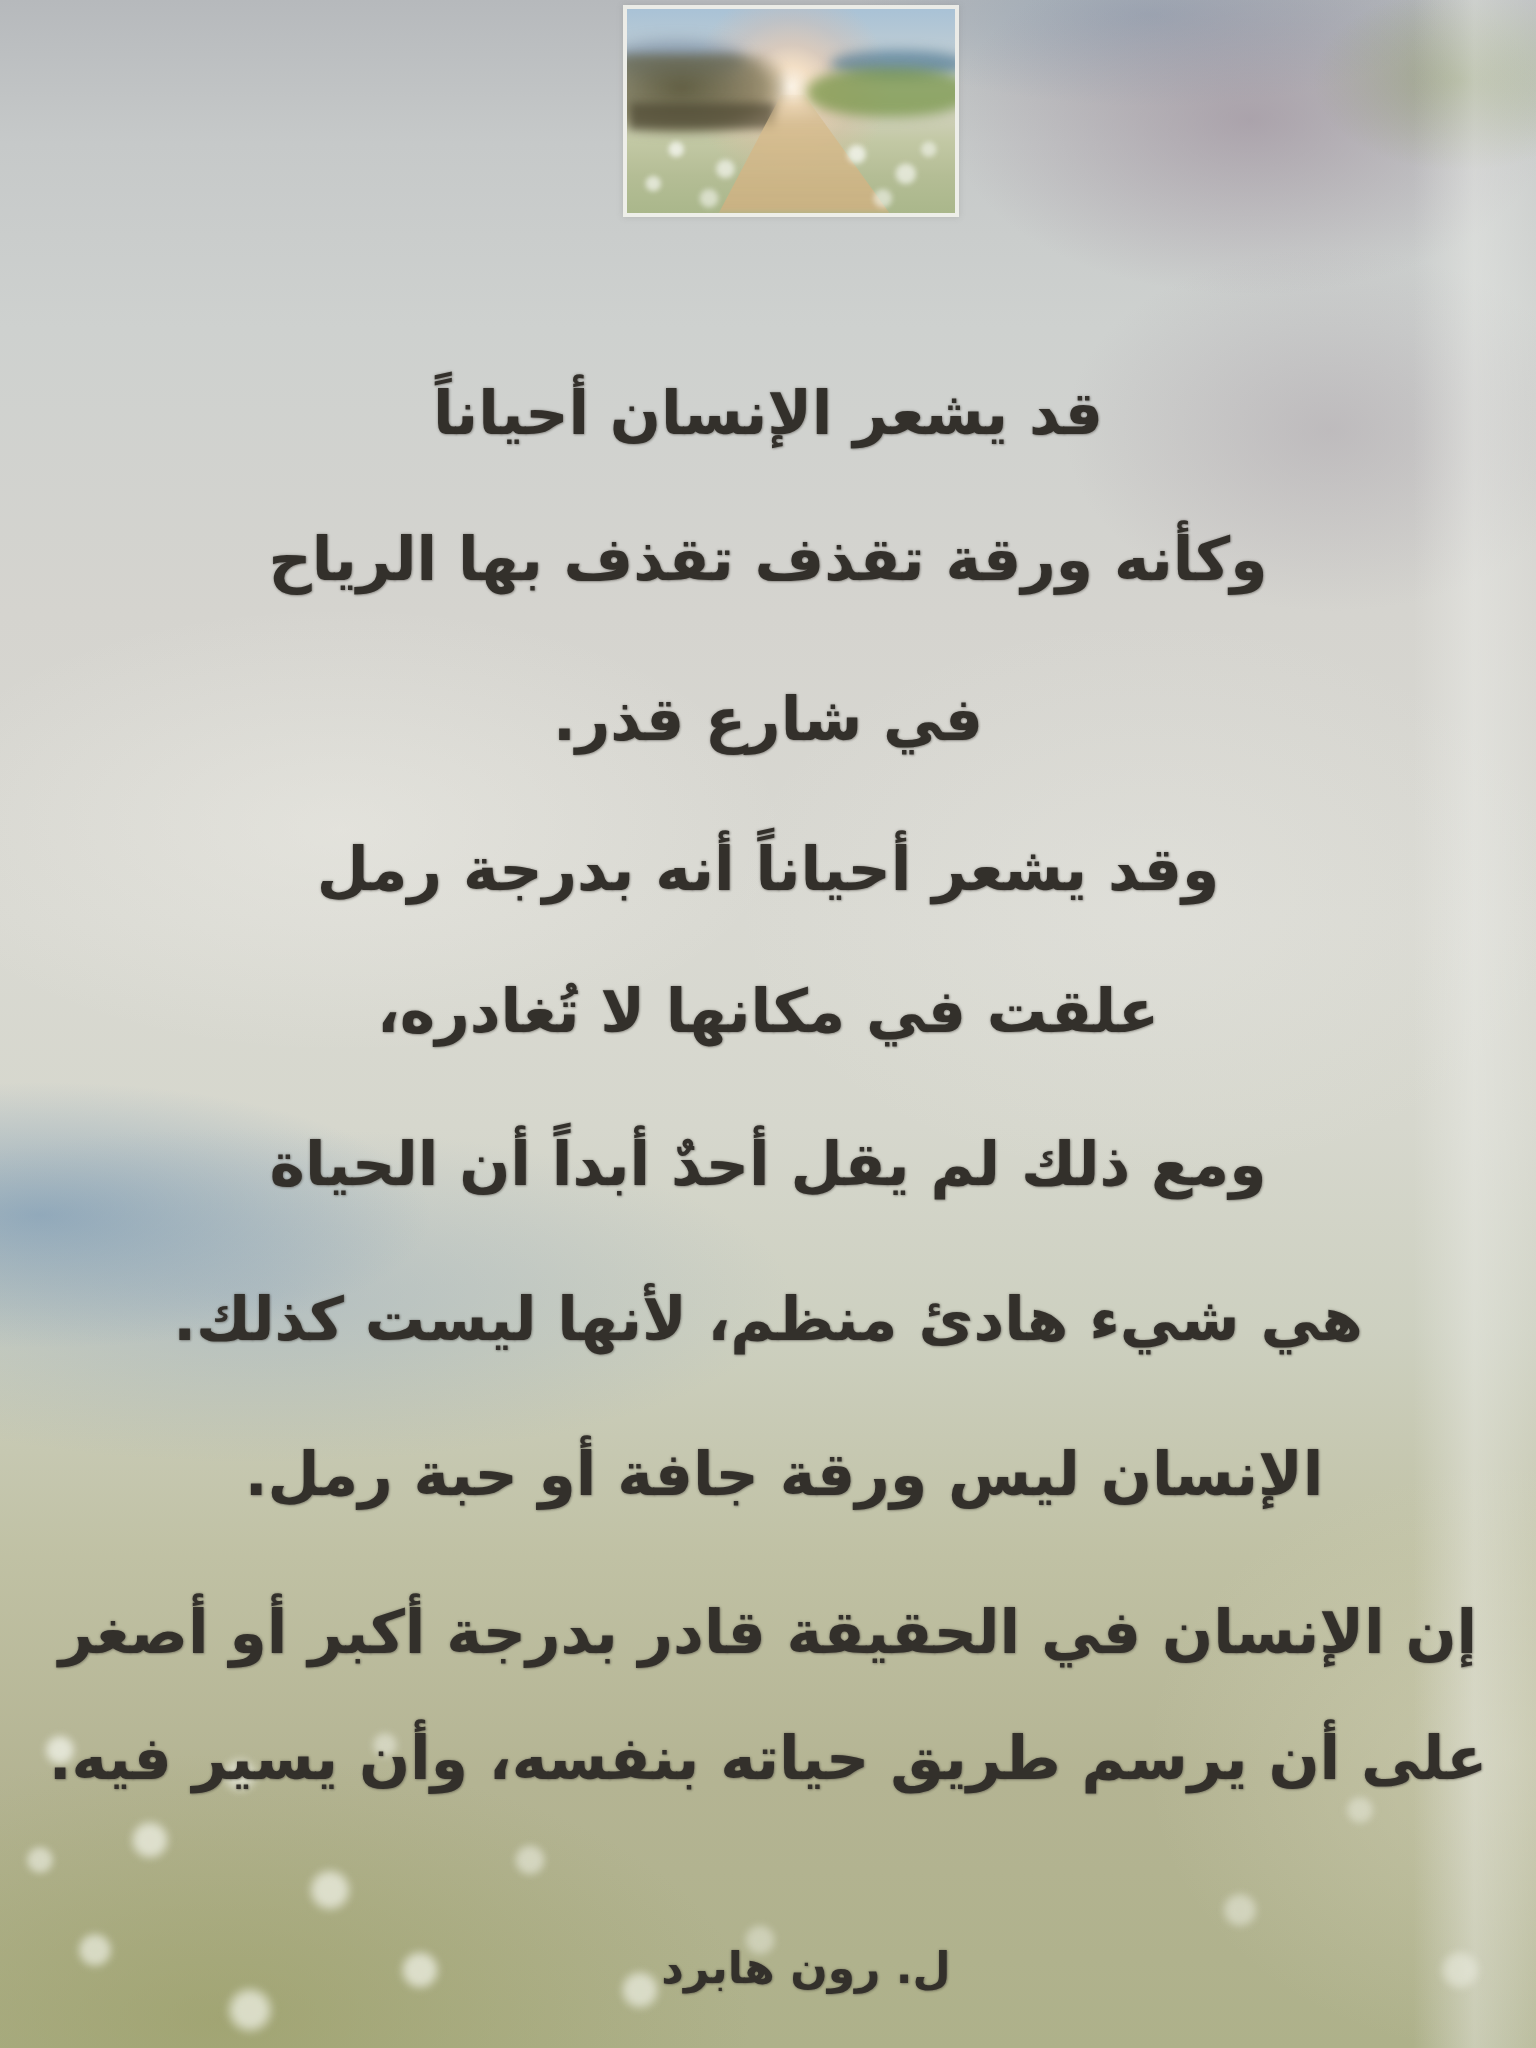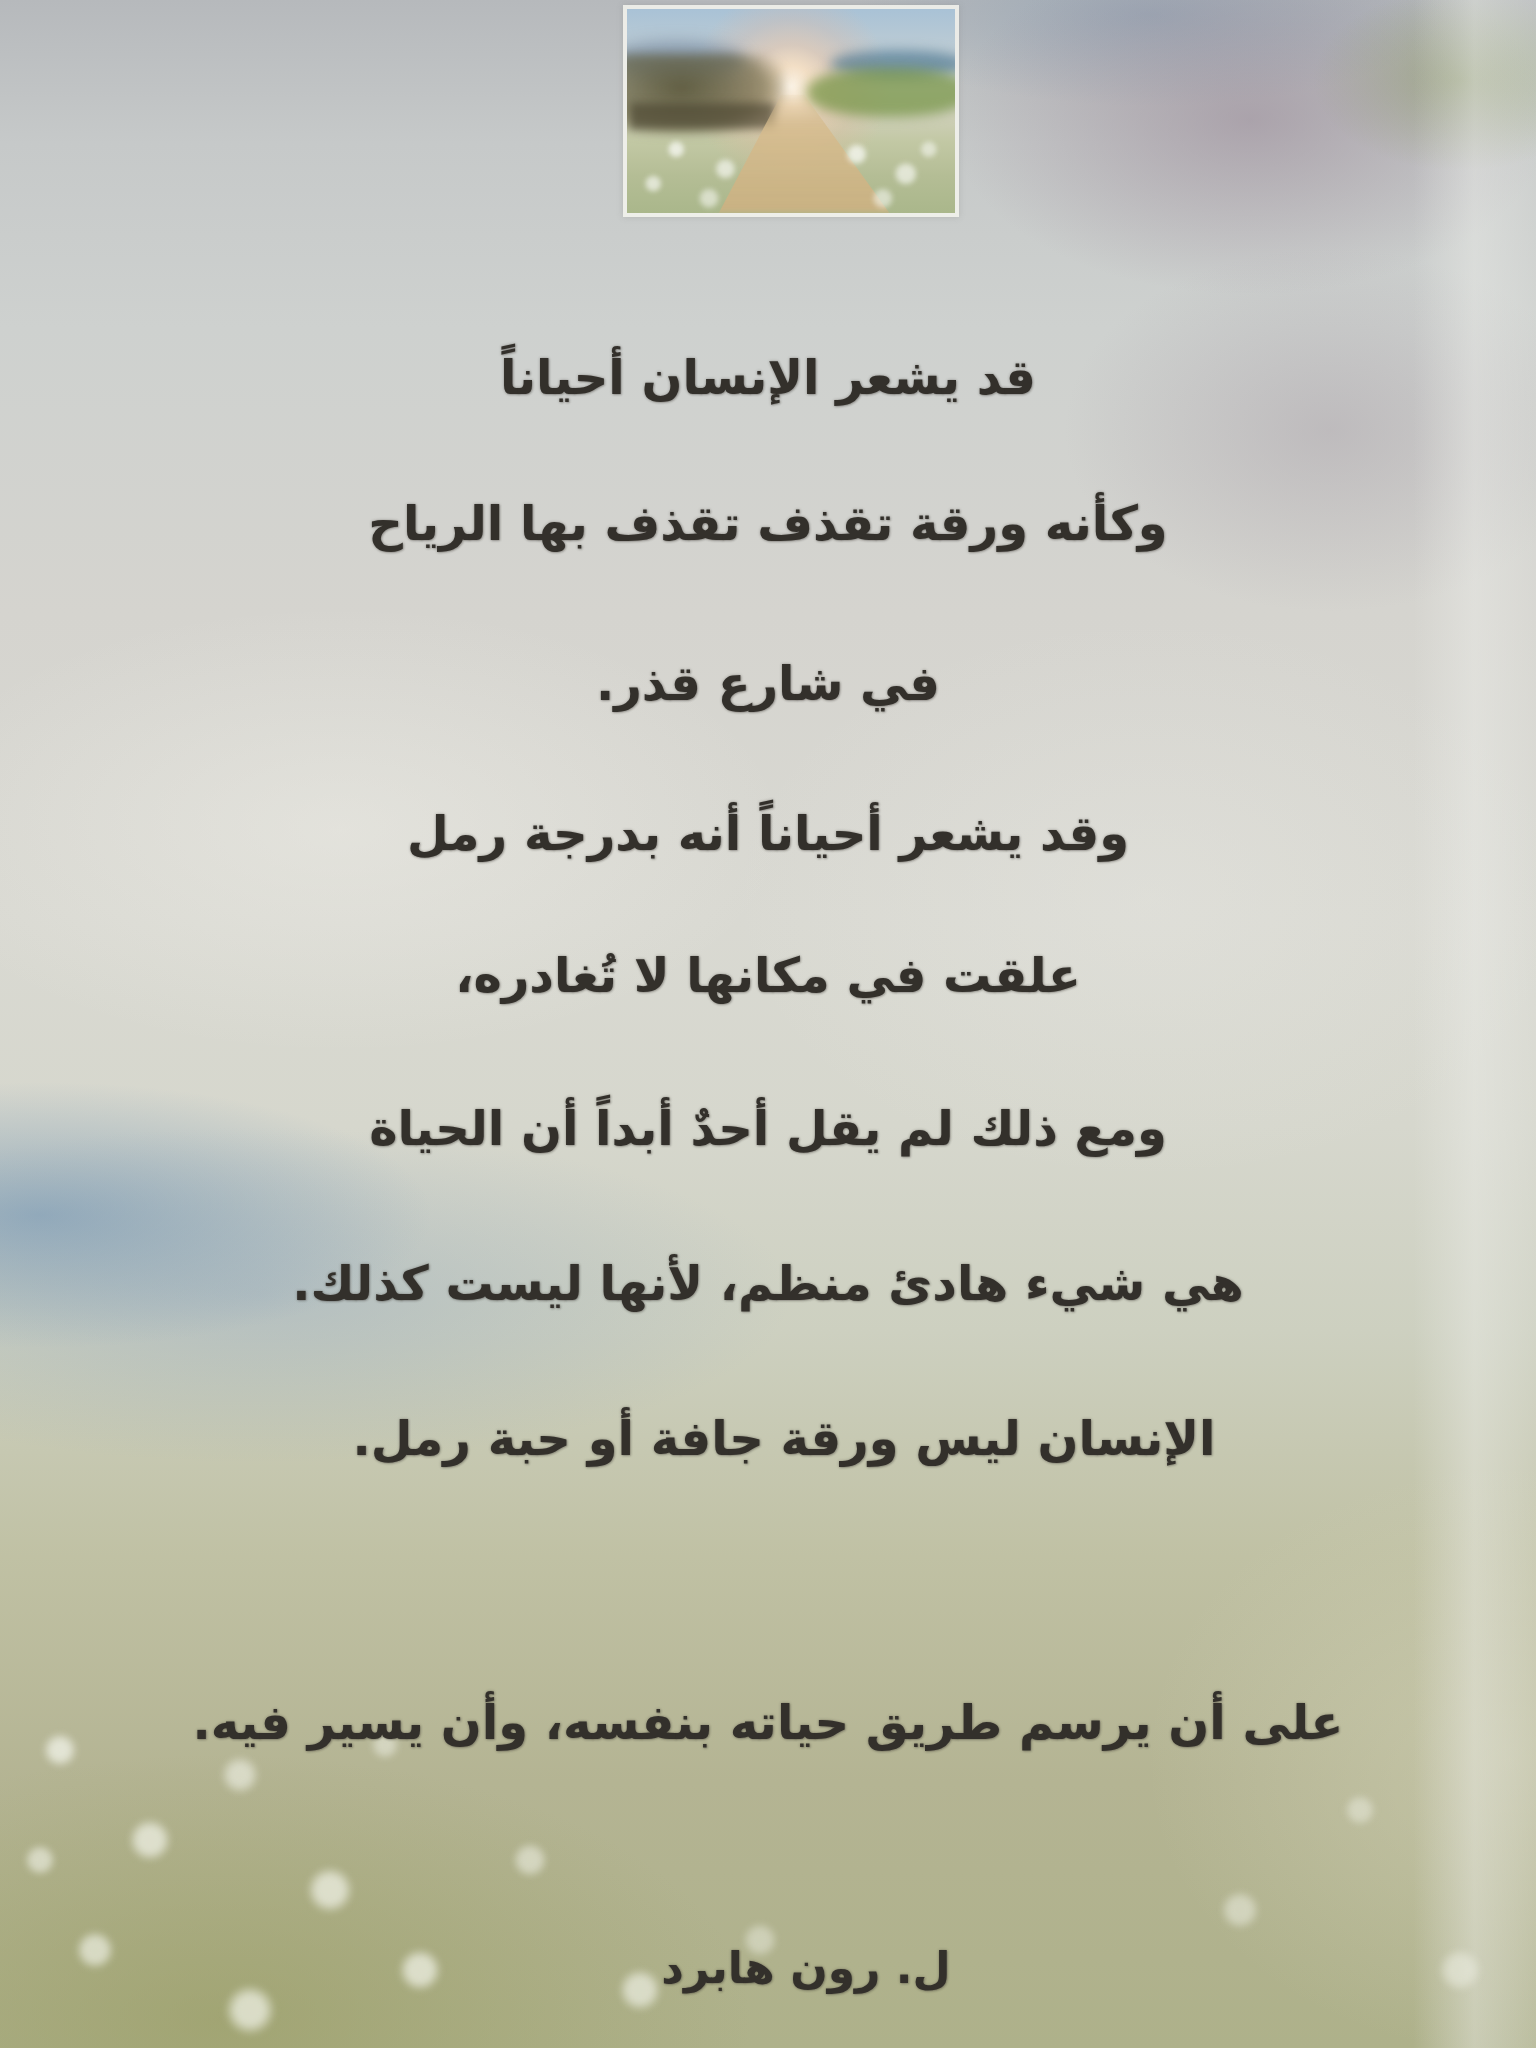--- a/index.html
+++ b/index.html
@@ -148,21 +148,21 @@
   
   .poem-line, .signature {
     position: absolute; left: 0; width: 100%;
     direction: rtl;
     text-align: center;
     font-weight: 700;
     color: #33302b;
     text-shadow: 0 0 3px rgba(52,48,43,0.40), 1px 1px 2px rgba(52,48,43,0.25);
     white-space: nowrap;
   }
-  .poem-line { font-size: 48px; }
+  .poem-line { font-size: 60px; margin-top: 29px; }
   .signature { font-size: 44px; padding-left: 38px; }
 
   .l1  { top:  349px; }
   .l2  { top:  495px; }
   .l3  { top:  655px; }
   .l4  { top:  805px; }
   .l5  { top:  947px; }
   .l6  { top: 1100px; }
   .l7  { top: 1255px; }
   .l8  { top: 1410px; padding-left: 16px; }
@@ -192,17 +192,18 @@
   </figure>
 
   <div class="poem-line l1">قد يشعر الإنسان أحياناً</div>
   <div class="poem-line l2">وكأنه ورقة تقذف تقذف بها الرياح</div>
   <div class="poem-line l3">في شارع قذر.</div>
   <div class="poem-line l4">وقد يشعر أحياناً أنه بدرجة رمل</div>
   <div class="poem-line l5">علقت في مكانها لا تُغادره،</div>
   <div class="poem-line l6">ومع ذلك لم يقل أحدٌ أبداً أن الحياة</div>
   <div class="poem-line l7">هي شيء هادئ منظم، لأنها ليست كذلك.</div>
   <div class="poem-line l8">الإنسان ليس ورقة جافة أو حبة رمل.</div>
+  <div class="poem-line l9">إن الإنسان في الحقيقة قادر بدرجة أكبر أو أصغر</div>
   <div class="poem-line l10">على أن يرسم طريق حياته بنفسه، وأن يسير فيه.</div>
 
   <div class="signature sig">ل. رون هابرد</div>
 
 </div>
 
 </body></html>

